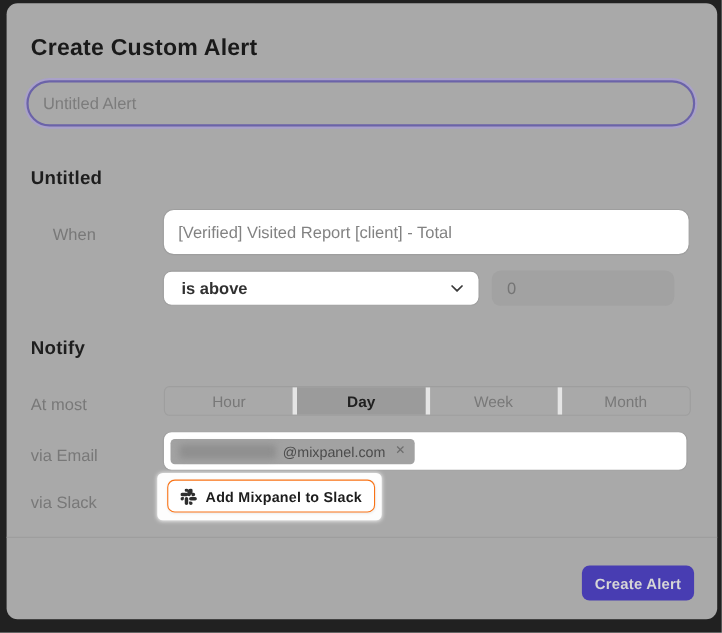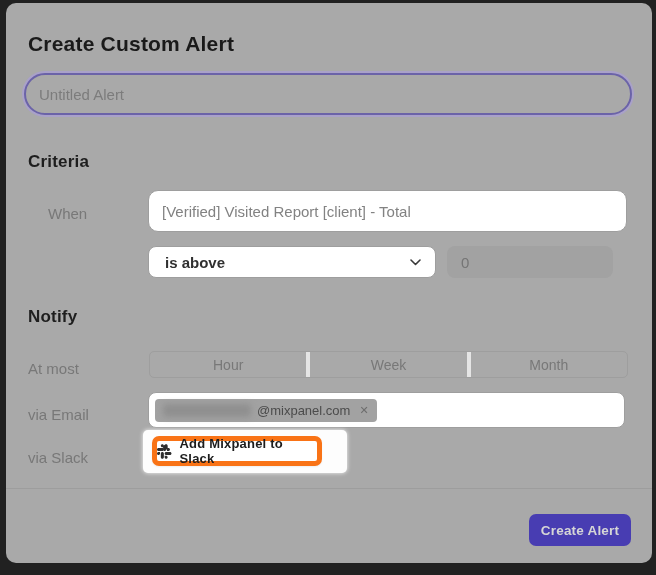--- a/index.html
+++ b/index.html
@@ -65,22 +65,22 @@
   .email-blur{
     width:88px;height:13px;background:#8f8f8f;border-radius:3px;filter:blur(3px);
   }
   .email-domain{font-size:13px;color:#4b4b4b;}
   .chip-x{font-size:11px;color:#6d6d6d;margin-left:3px;cursor:pointer;line-height:1;}
   .spotlight{
     left:137px;top:427px;width:204px;height:43px;background:#fdfdfd;border-radius:5px;
     box-shadow:0 0 4px rgba(255,255,255,.9);
   }
   .slack-btn{
-    position:absolute;left:9px;top:6px;width:170px;height:30px;box-sizing:border-box;
-    background:#ffffff;border:5px solid #f97316;border-radius:7px;
+    position:absolute;left:9px;top:6px;width:189px;height:30px;box-sizing:border-box;
+    background:#ffffff;border:1px solid #f97316;border-radius:7px;
     display:flex;align-items:center;justify-content:center;gap:8px;cursor:pointer;
     box-shadow:0 1px 2px rgba(0,0,0,.06);
   }
   .slack-btn .lbl{font-size:13px;font-weight:700;color:#1d1d1d;letter-spacing:.2px;}
   .divider{left:0;top:485px;width:646px;height:1px;background:#9d9d9d;}
   .cancel-btn{
     left:446px;top:514px;width:72px;height:28px;display:flex;align-items:center;justify-content:center;
     font-size:15px;font-weight:600;color:#2c2c2c;background:transparent;border:none;cursor:pointer;
     font-family:"Liberation Sans", sans-serif;
   }
@@ -93,21 +93,21 @@
 </style>
 </head>
 <body>
 
 <div class="modal">
 
   <div class="abs title">Create Custom Alert</div>
 
   <input class="abs name-input" type="text" placeholder="Untitled Alert" style="">
 
-  <div class="abs section-heading" style="left:22px;top:149px;">Criteria</div>
+  <div class="abs section-heading" style="left:22px;top:149px;">Untitled</div>
 
   <div class="abs row-label" style="left:22px;top:202px;margin-left:20px;">When</div>
 
   <div class="abs field when-field">
     <span>[Verified] Visited Report [client] - Total</span>
   </div>
 
   <div class="abs field cond-select">
     <span class="sel-text">is above</span>
     <svg class="chev" width="11" height="7" viewBox="0 0 11 7">
@@ -116,20 +116,21 @@
   </div>
 
   <input class="abs threshold" type="text" placeholder="0" style="">
 
   <div class="abs section-heading" style="left:22px;top:304px;">Notify</div>
 
   <div class="abs row-label" style="left:22px;top:357px;">At most</div>
 
   <div class="abs segmented">
     <div class="segment">Hour</div>
+    <div class="segment selected">Day</div>
     <div class="segment">Week</div>
     <div class="segment">Month</div>
   </div>
 
   <div class="abs row-label" style="left:22px;top:403px;">via Email</div>
 
   <div class="abs field email-field">
     <span class="email-chip">
       <span class="email-blur"></span>
       <span class="email-domain">@mixpanel.com</span>

